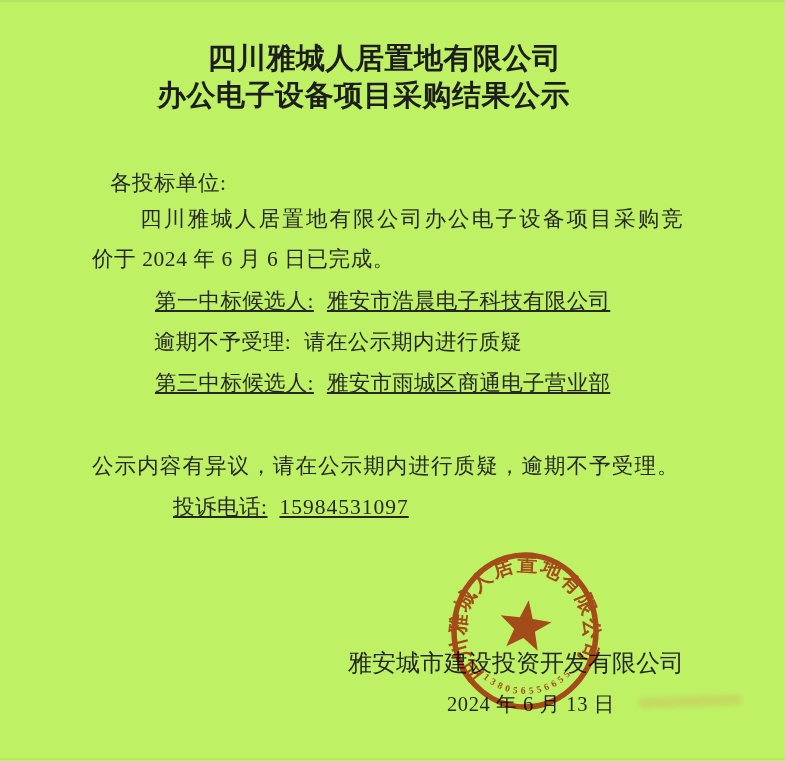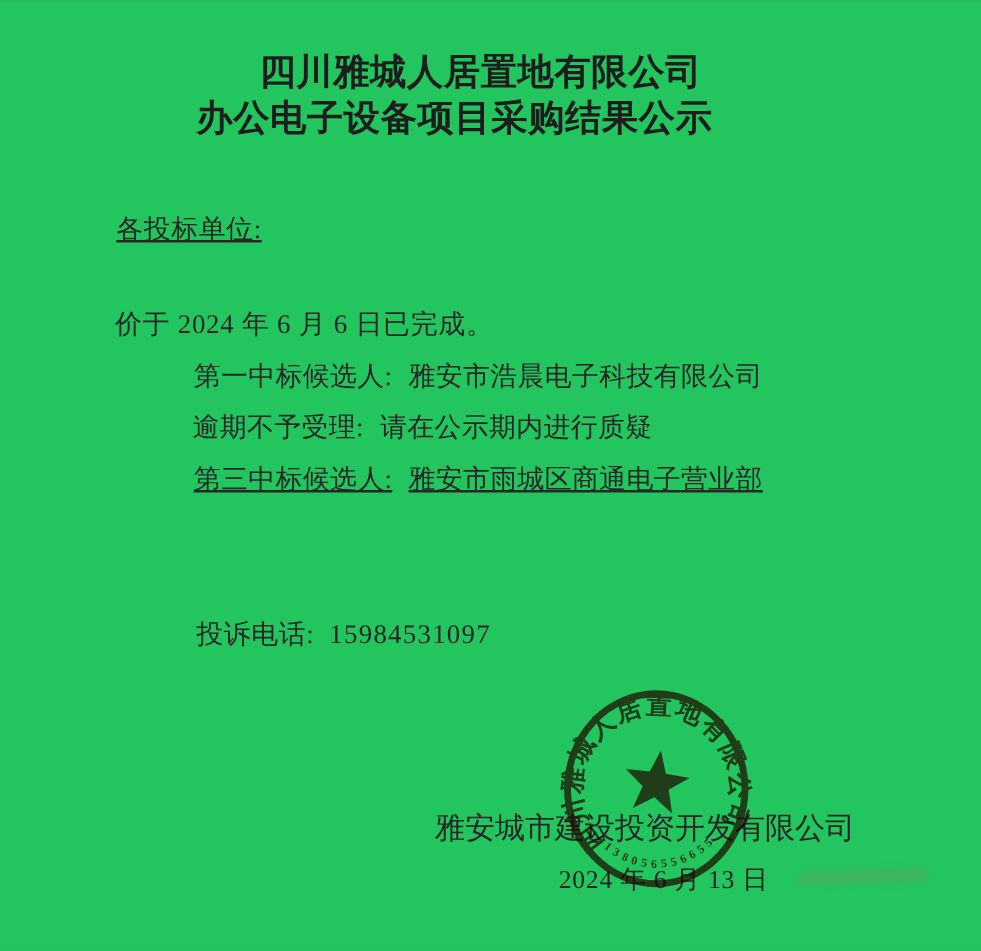--- a/index.html
+++ b/index.html
@@ -6,21 +6,21 @@
   body{
     width:785px;height:761px;
     background:#fdfdfc;
     font-family:"Liberation Serif","DejaVu Serif",serif;
     overflow:hidden;
     position:relative;
   }
   .page{
     position:absolute;inset:0;
     width:785px;height:761px;
-    background:#22c55e;
+    background:#bef264;
   }
   .edge{position:absolute;left:0;right:0;height:2px;background:rgba(120,120,120,.10);}
   .edge-top{top:0;}
   .edge-bottom{bottom:1px;background:rgba(120,120,120,.07);}
 
   .title-line{
     position:absolute;left:0;right:0;
     text-align:center;
     font-weight:bold;
     font-size:29px;
@@ -32,29 +32,29 @@
   .title-1{top:42px;transform:translateX(-8px);}
   .title-2{top:79px;transform:translateX(-29px);}
 
   .bline{
     position:absolute;
     font-size:21.5px;
     color:#272727;
     line-height:26px;
     white-space:nowrap;
   }
-  .salutation{left:93px;top:170px;letter-spacing:.5px;text-decoration:underline;}
+  .salutation{left:110px;top:170px;letter-spacing:.5px;}
   .p1l1{left:140px;top:206px;letter-spacing:2.2px;}
   .p1l2{left:92px;top:246px;letter-spacing:.6px;}
-  .cand0{left:155px;top:288px;letter-spacing:.3px;}
+  .cand0{left:155px;top:288px;letter-spacing:.3px;text-decoration:underline;}
   .cand1{left:154px;top:329px;letter-spacing:.3px;}
   .cand2{left:155px;top:370px;letter-spacing:.3px;text-decoration:underline;}
   .p2l1{left:157px;top:412px;letter-spacing:1.3px;}
   .p2l2{left:92px;top:453px;letter-spacing:1.1px;}
-  .complaint{left:157px;top:494px;letter-spacing:.5px;}
+  .complaint{left:173px;top:494px;letter-spacing:.5px;text-decoration:underline;}
   .cand-company{margin-left:13px;}
   .phone{margin-left:12px;letter-spacing:1px;}
 
   .sig-company{
     position:absolute;left:348px;top:650px;
     font-size:24px;color:#262626;letter-spacing:0;
     white-space:nowrap;line-height:26px;
   }
   .sig-date{
     position:absolute;left:447px;top:692px;
@@ -87,32 +87,34 @@
 <div class="page">
 
   <div class="edge edge-top"></div>
   <div class="edge edge-bottom"></div>
 
   <div class="title-line title-1">四川雅城人居置地有限公司</div>
   <div class="title-line title-2">办公电子设备项目采购结果公示</div>
 
   <div class="bline salutation">各投标单位:</div>
 
+  <div class="bline p1l1">四川雅城人居置地有限公司办公电子设备项目采购竞</div>
   <div class="bline p1l2">价于 2024 年 6 月 6 日已完成。</div>
 
   <div class="bline cand0">
     <span>第一中标候选人:</span><span class="cand-company">雅安市浩晨电子科技有限公司</span>
   </div>
   <div class="bline cand1">
     <span>逾期不予受理:</span><span class="cand-company">请在公示期内进行质疑</span>
   </div>
   <div class="bline cand2">
     <span>第三中标候选人:</span><span class="cand-company">雅安市雨城区商通电子营业部</span>
   </div>
 
+  <div class="bline p2l2">公示内容有异议，请在公示期内进行质疑，逾期不予受理。</div>
 
   <div class="bline complaint">
     <span>投诉电话:</span><span class="phone">15984531097</span>
   </div>
 
   <div class="sig-company">雅安城市建设投资开发有限公司</div>
   <div class="sig-date">2024 年 6 月 13 日</div>
 
   <div class="smudge"></div>
 

